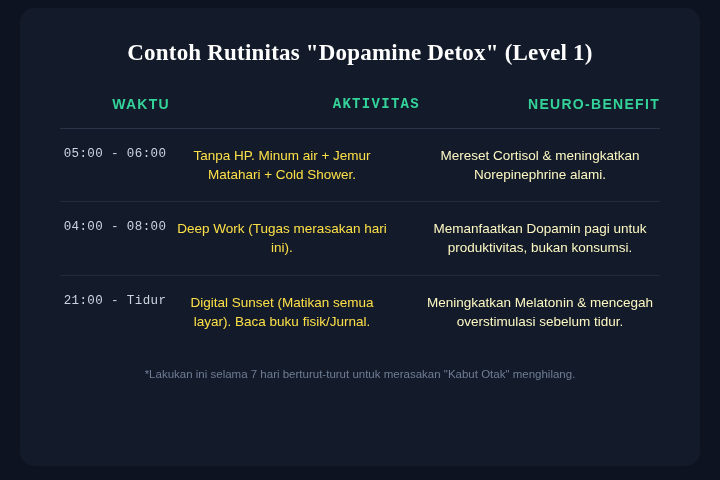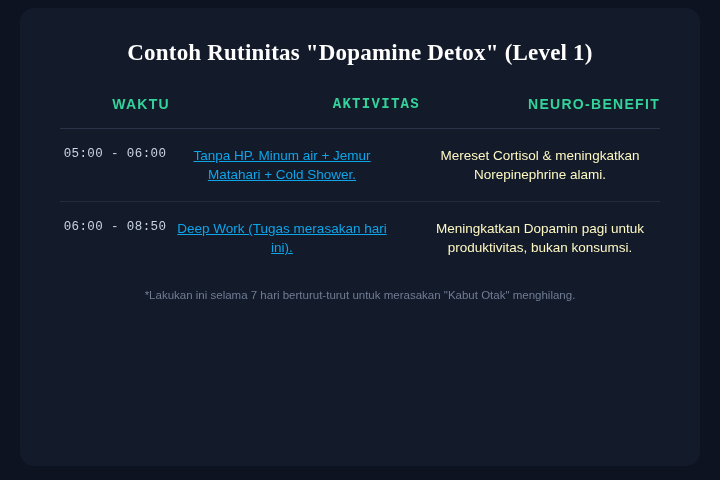--- a/index.html
+++ b/index.html
@@ -66,32 +66,31 @@
   .col-act  { width: 250px; font-family: Liberation Mono, monospace; }
   .col-ben  { width: auto; }
   .time {
     color: #cbd5e1;
     font-family: "Liberation Mono", monospace;
     font-size: 12.5px;
     letter-spacing: 0.4px;
     white-space: pre-line;
   }
   .act {
-    color: #0ea5e9;
+    color: #fde047;
     padding-right: 26px;
-    text-decoration: underline;
   }
   .ben {
     color: #fef9c3;
   }
   .footnote {
     text-align: center;
     color: #6f7d94;
     font-size: 11.5px;
-    margin-top: 14px;
+    margin-top: 20px;
   }
 </style>
 </head>
 <body>
 
 <div class="card">
   <h1 class="title">Contoh Rutinitas "Dopamine Detox" (Level 1)</h1>
 
   <table>
     <thead>
@@ -101,21 +100,26 @@
         <th class="col-ben">NEURO-BENEFIT</th>
       </tr>
     </thead>
     <tbody>
       <tr>
         <td class="time">05:00 - 06:00</td>
         <td class="act">Tanpa HP. Minum air + Jemur Matahari + Cold Shower.</td>
         <td class="ben">Mereset Cortisol &amp; meningkatkan Norepinephrine alami.</td>
       </tr>
       <tr>
-        <td class="time">06:00 - 08:50</td>
+        <td class="time">04:00 - 08:00</td>
         <td class="act">Deep Work (Tugas merasakan hari ini).</td>
-        <td class="ben">Meningkatkan Dopamin pagi untuk produktivitas, bukan konsumsi.</td>
+        <td class="ben">Memanfaatkan Dopamin pagi untuk produktivitas, bukan konsumsi.</td>
+      </tr>
+      <tr>
+        <td class="time">21:00 - Tidur</td>
+        <td class="act">Digital Sunset (Matikan semua layar). Baca buku fisik/Jurnal.</td>
+        <td class="ben">Meningkatkan Melatonin &amp; mencegah overstimulasi sebelum tidur.</td>
       </tr>
     </tbody>
   </table>
 
   <div class="footnote">*Lakukan ini selama 7 hari berturut-turut untuk merasakan "Kabut Otak" menghilang.</div>
 </div>
 
 </body></html>

